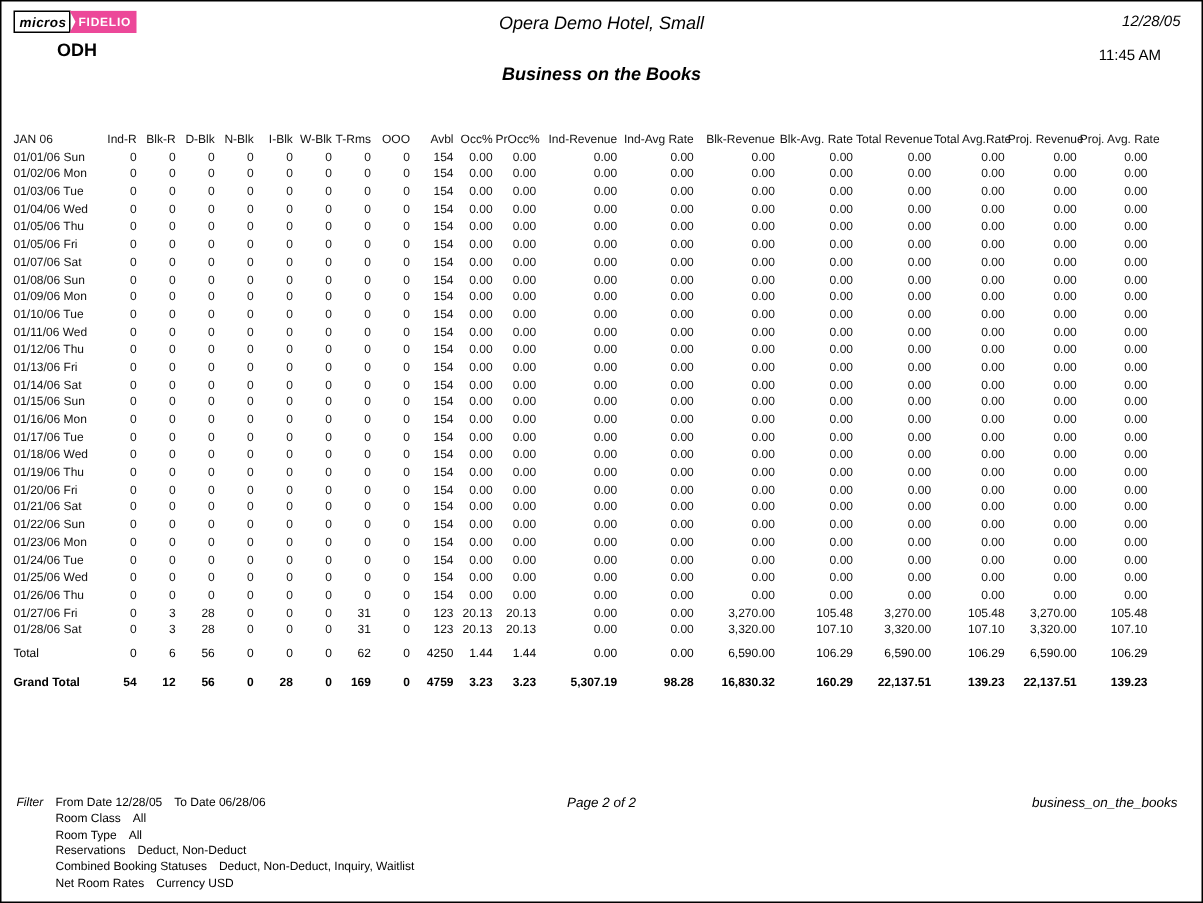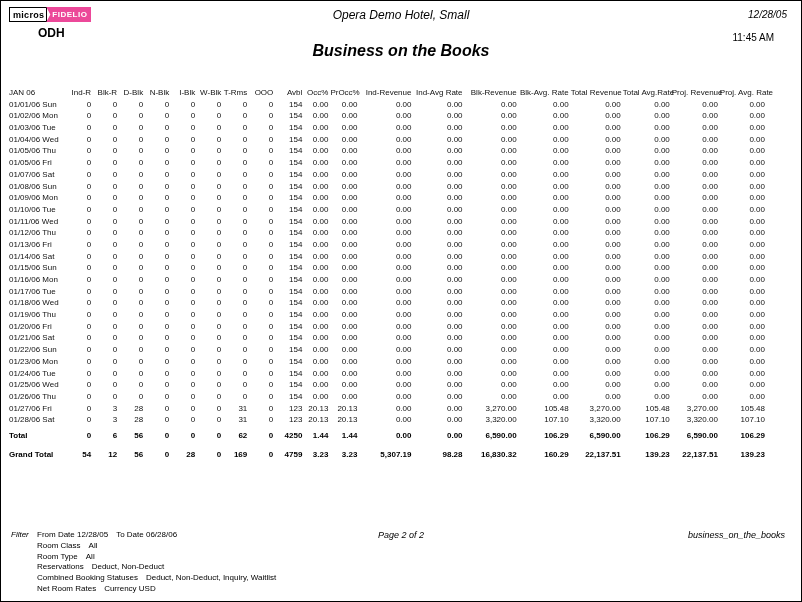--- a/index.html
+++ b/index.html
@@ -6,46 +6,46 @@
   html,body { background:#808080; }
   body { width:802px; height:602px; font-family:"Liberation Sans", sans-serif; color:#000; }
   .page {
     position:relative; width:802px; height:602px; background:#fff;
     border:1px solid #000; overflow:hidden;
   }
   
   .logo { position:absolute; left:8px; top:6px; display:inline-flex; align-items:stretch; height:15px; }
   .logo .micros {
     border:1px solid #000; background:#fff; color:#000; font-weight:bold;
-    font-size:9px; padding:1px 2px 1px 3px; letter-spacing:0.3px; display:flex; align-items:center;
+    font-size:9px; padding:1px 2px 1px 3px; letter-spacing:0.3px; display:flex; align-items:center;font-style:italic;
   }
   .logo .fidelio {
     background:#ec4899; color:#fff; font-weight:bold; font-size:8px;
     padding:1px 4px 1px 6px; letter-spacing:0.5px; display:flex; align-items:center;
     clip-path: polygon(0 0, 100% 0, 100% 100%, 0 100%, 4px 50%);
     margin-left:-1px;
   }
   .prop-code { position:absolute; left:37px; top:25px; font-size:12px; font-weight:bold; }
   .hotel-name { position:absolute; left:0; right:0; top:7px; text-align:center; font-size:12px; font-style:italic; }
-  .report-title { position:absolute; left:0; right:0; top:41px; text-align:center; font-size:16px; font-style:italic; font-weight:bold; }
+  .report-title { position:absolute; left:0; right:0; top:41px; text-align:center; font-size:12px; font-style:italic; font-weight:bold; }
   .print-date { position:absolute; right:14px; top:8px; font-size:10px; font-style:italic; }
   .print-time { position:absolute; right:27px; top:31px; font-size:10px; }
   
   table.report {
     position:absolute; left:8px; top:82px; width:758px;
     border-collapse:collapse; table-layout:fixed;
   }
   table.report th, table.report td {
     font-size:8px; font-weight:normal; white-space:nowrap; overflow:visible;
     padding:0 2px 0 0; height:11.7px; vertical-align:bottom; color:#111;
   }
   table.report th { height:14px; }
   .date-col { text-align:left; padding-left:1px; }
   .num { text-align:right; }
-  tr.total-row td { font-weight:bold; padding-top:7px; color:#000; }
+  tr.total-row td { font-weight:normal; padding-top:7px; color:#000; }
   tr.grand-total-row td { font-weight:bold; padding-top:10px; color:#000; }
   
   .footer-filter-label { position:absolute; left:10px; top:529px; font-size:8px; font-style:italic; }
   .footer-filters { position:absolute; left:36px; top:529px; font-size:8px; line-height:10.8px; }
   .footer-filters .fline span.flabel { margin-right:8px; }
   .page-info { position:absolute; left:0; right:0; top:529px; text-align:center; font-size:9px; font-style:italic; }
   .report-file { position:absolute; right:16px; top:529px; font-size:9px; font-style:italic; }
 </style>
 </head>
 <body>

